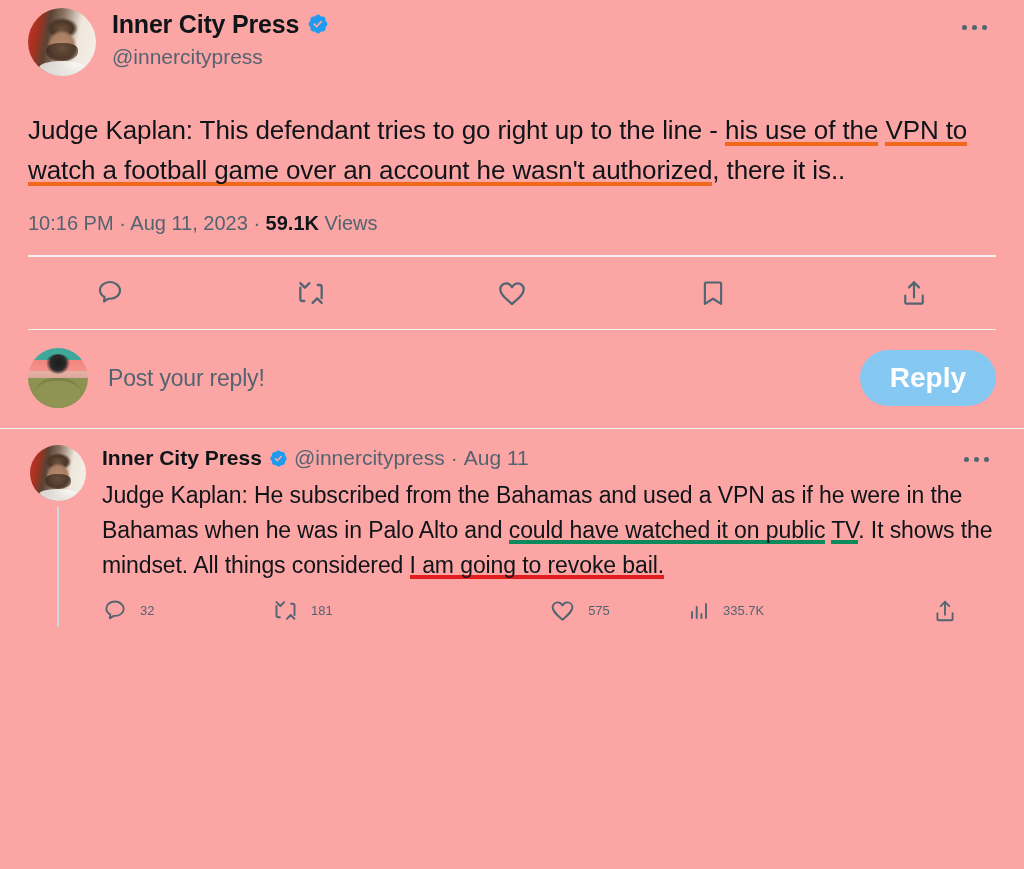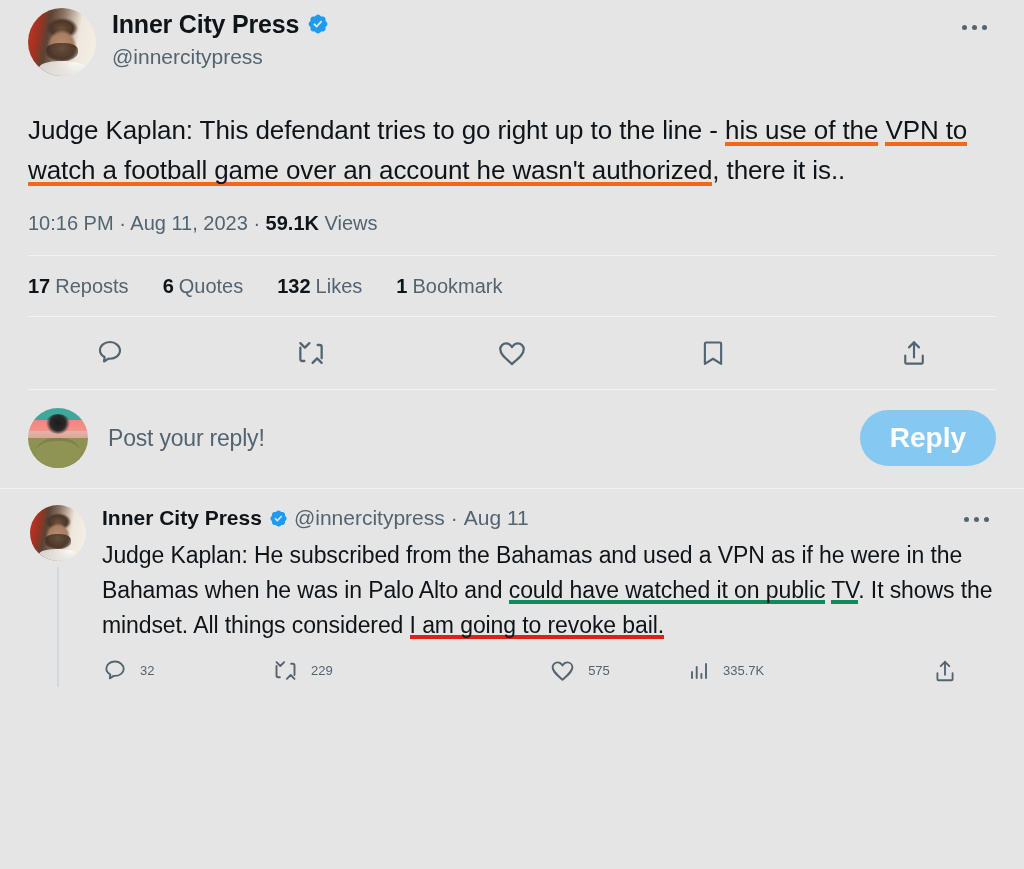--- a/index.html
+++ b/index.html
@@ -4,21 +4,21 @@
 <style>
   * { box-sizing: border-box; margin: 0; padding: 0; }
   html, body {
     width: 1024px;
     height: 869px;
     background: #ffffff;
     font-family: "Liberation Sans", sans-serif;
     color: #0f1419;
     overflow: hidden;
   }
-  .page { position: relative; width: 1024px; height: 869px; background:#e5e5e5; }
+  .page { position: relative; width: 1024px; height: 869px; background:#fca5a5; }
 
   
   .main-tweet { padding: 0 28px; }
 
   .tweet-head {
     display: flex;
     align-items: flex-start;
     padding-top: 8px;
     height: 96px;
     position: relative;
@@ -268,26 +268,20 @@
       <span>10:16 PM</span>
       <span>·</span>
       <span>Aug 11, 2023</span>
       <span>·</span>
       <b>59.1K</b>
       <span>Views</span>
     </div>
 
     <div class="rule"></div>
 
-    <div class="stats-row">
-      <span><b>17</b><span>Reposts</span></span>
-      <span><b>6</b><span>Quotes</span></span>
-      <span><b>132</b><span>Likes</span></span>
-      <span><b>1</b><span>Bookmark</span></span>
-    </div>
 
     <div class="rule"></div>
 
     <div class="actions-row">
       <div class="act">
         <svg width="30" height="30" viewBox="0 0 24 24" fill="none" stroke="#536471" stroke-width="1.7">
           <path d="M12 3.2c-4.4 0-8 2.9-8 6.5 0 2.3 1.5 4.3 3.7 5.5l-.5 3.6 3.6-2.3c.4.05.8.07 1.2.07 4.4 0 8-2.9 8-6.5S16.4 3.2 12 3.2z" stroke-linejoin="round"></path>
         </svg>
       </div>
       <div class="act">
@@ -361,21 +355,21 @@
           </svg>
           <span>32</span>
         </div>
         <div class="ract w2">
           <svg width="27" height="27" viewBox="0 0 24 24" fill="none" stroke="#536471" stroke-width="1.7" stroke-linecap="round" stroke-linejoin="round">
             <path d="M7 18H5.5A1.5 1.5 0 0 1 4 16.5V8"></path>
             <polyline points="7.4,4.6 4,8 0.6,4.6" transform="translate(3.4,0)"></polyline>
             <path d="M17 6h1.5A1.5 1.5 0 0 1 20 7.5V16"></path>
             <polyline points="16.6,19.4 20,16 23.4,19.4" transform="translate(-3.4,0)"></polyline>
           </svg>
-          <span>229</span>
+          <span>181</span>
         </div>
         <div class="ract w3">
           <svg width="27" height="27" viewBox="0 0 24 24" fill="none" stroke="#536471" stroke-width="1.7">
             <path d="M12 20.3l-1.3-1.2C6.1 15 3.2 12.4 3.2 9.2 3.2 6.7 5.2 4.8 7.7 4.8c1.4 0 2.8.7 3.6 1.8l.7.9.7-.9c.8-1.1 2.2-1.8 3.6-1.8 2.5 0 4.5 1.9 4.5 4.4 0 3.2-2.9 5.8-7.5 9.9z" stroke-linejoin="round"></path>
           </svg>
           <span>575</span>
         </div>
         <div class="ract w4">
           <svg width="24" height="24" viewBox="0 0 24 24" fill="none" stroke="#536471" stroke-width="1.9" stroke-linecap="round">
             <path d="M5 19V13"></path>

